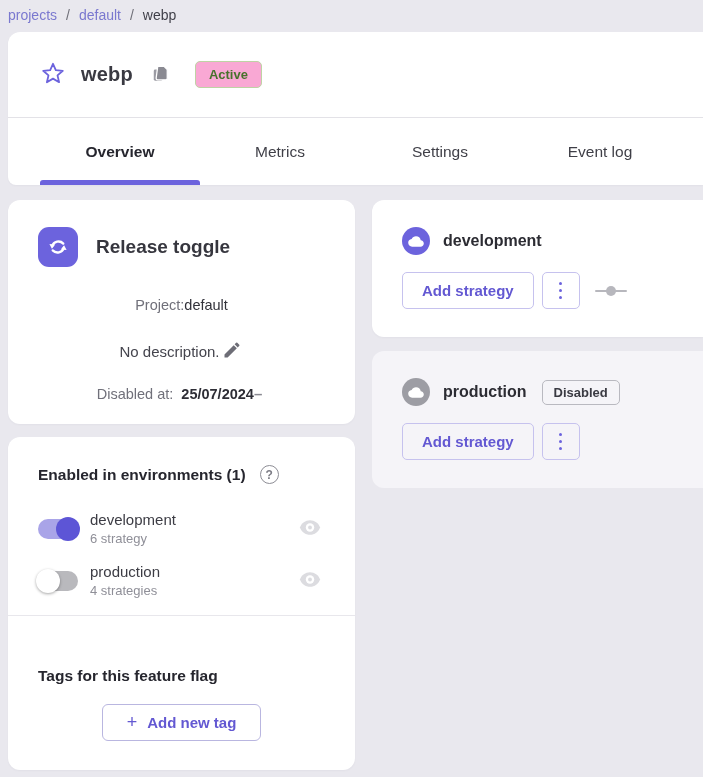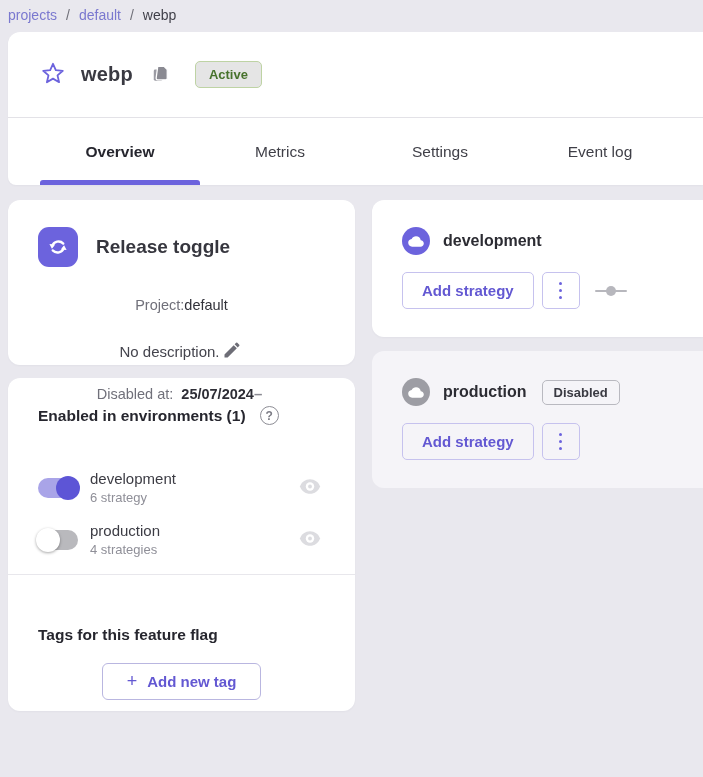--- a/index.html
+++ b/index.html
@@ -16,57 +16,57 @@
   .crumb-sep { color:#6f6f78; }
   .crumb-current { color:#3f3f48; }
 
   
   .header-card { position:absolute; top:32px; left:8px; width:695px; height:153px;
     background:#fff; border-radius:12px 0 0 8px; box-shadow:0 1px 2px rgba(40,40,70,.04); }
   .title-row { height:85px; display:flex; align-items:center; padding-left:32px; gap:15px; }
   .star-btn { width:26px; height:26px; display:flex; align-items:center; justify-content:center; cursor:pointer; background:none; border:none; }
   .flag-title { font-size:20px; color:#3a3a42; letter-spacing:.2px; }
   .copy-btn { width:22px; height:22px; display:flex; align-items:center; justify-content:center; cursor:pointer; background:none; border:none; margin-left:2px; }
-  .status-badge { margin-left:8px; background:#e5e5e5; border:1px solid #bed3a4; color:#47722c;
+  .status-badge { margin-left:8px; background:#f9a8d4; border:1px solid #bed3a4; color:#47722c;
     font-size:13px; font-weight:bold; padding:5px 13px; border-radius:5px; }
   .header-divider { height:1px; background:#e3e2e7; }
   .tabs-row { height:67px; display:flex; padding-left:32px; }
   .tab { width:160px; display:flex; align-items:center; justify-content:center; position:relative;
     font-size:15.5px; color:#3f3f47; cursor:pointer; background:none; border:none; font-family:inherit; }
   .tab.active { font-weight:bold; color:#26262e; }
   .tab.active::after { content:""; position:absolute; left:0; right:0; bottom:0; height:5px;
     background:#6c63dd; border-radius:3px 3px 0 0; }
 
   
   .main { position:absolute; top:200px; left:8px; right:0; bottom:0; display:flex; gap:17px; }
   .left-col { width:347px; flex:none; }
   .right-col { flex:1; min-width:0; }
   .card { background:#fff; border-radius:12px; box-shadow:0 1px 2px rgba(40,40,70,.04); }
 
   
-  .release-card { height:165px; padding:27px 30px 24px; }
+  .release-card { height:224px; padding:27px 30px 24px; }
   .type-row { display:flex; align-items:center; gap:18px; margin-bottom:30px; }
   .type-icon { width:40px; height:40px; border-radius:11px; background:#6c63dd; flex:none;
     display:flex; align-items:center; justify-content:center; }
   .type-title { font-size:19px; color:#36363e; }
   .meta-row { display:flex; justify-content:center; align-items:center; }
   .meta-row.project { margin-bottom:26px; }
   .meta-row.description { margin-bottom:22px; }
   .meta-label { font-size:14.5px; color:#70707a; }
   .meta-value { font-size:14.5px; color:#32323a; }
   .desc-text { font-size:15px; color:#44444d; }
   .created-group { display:flex; gap:8px; align-items:center; }
   .created-value { font-size:14.5px; color:#2e2e36; font-weight:bold; }
   .stale-dash { color:#8a8a92; font-size:15px; font-weight:bold; padding-right:4px; }
   .edit-btn { background:none; border:none; cursor:pointer; width:24px; height:24px; display:flex; align-items:center; justify-content:center; }
 
   
   .envs-card { margin-top:13px; height:333px; display:flex; flex-direction:column; }
   .envs-top { padding:28px 30px 0; }
-  .sec-title-row { display:flex; align-items:center; gap:14px; margin-bottom:45px; }
+  .sec-title-row { display:flex; align-items:center; gap:14px; margin-bottom:27px; }
   .sec-title { font-size:15.5px; font-weight:bold; color:#26262e; }
   .help-icon { width:19px; height:19px; border:1.6px solid #8d8d95; border-radius:50%;
     color:#7c7c85; font-size:12px; font-weight:bold; display:flex; align-items:center; justify-content:center; }
   .env-row { display:flex; align-items:center; margin-bottom:17px; }
   .env-texts { margin-left:12px; flex:1; }
   .env-name { font-size:15px; color:#3c3c44; }
   .env-strategies { font-size:13px; color:#8f8f98; margin-top:3px; }
   .eye-btn { background:none; border:none; cursor:pointer; width:26px; height:20px; display:flex; align-items:center; justify-content:center; margin-right:2px; }
   
   .toggle { position:relative; width:40px; height:20px; border-radius:10px; flex:none; cursor:pointer; }

